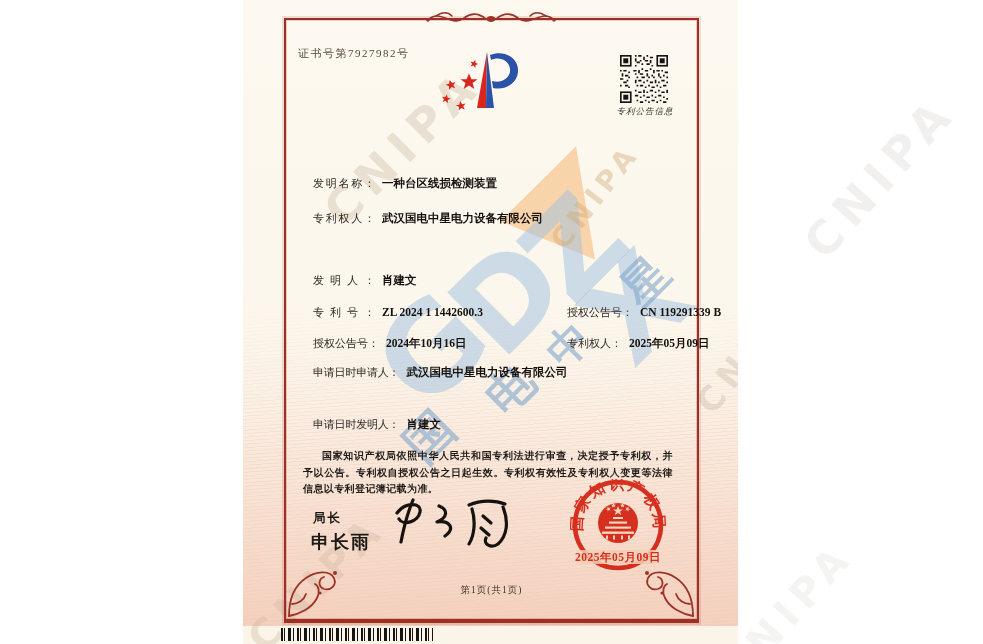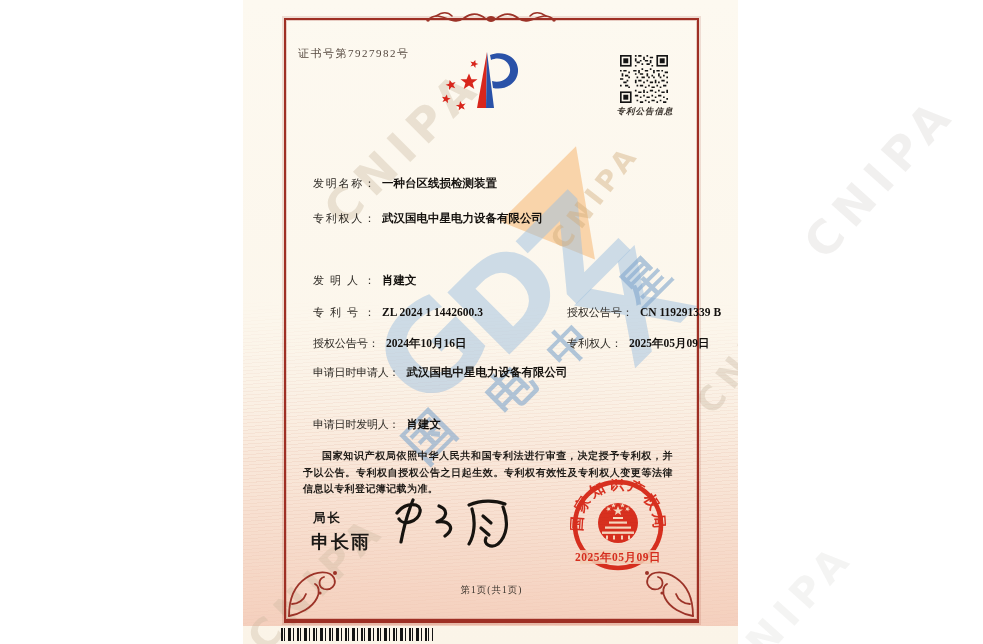--- a/index.html
+++ b/index.html
@@ -17,21 +17,21 @@
          border:2px solid #9e2f24;border-bottom-width:4px;
          box-shadow:inset 0 0 0 1px rgba(158,47,36,0.22), 0 0 0 2px rgba(158,47,36,0.14);}
   .orn{position:absolute;z-index:3;}
   .orn-top{left:181px;top:4px;}
   .orn-bl{left:43px;top:560px;}
   .orn-br{left:397px;top:560px;transform:scaleX(-1);}
   .cert-no{position:absolute;left:55px;top:46px;z-index:4;font-size:11px;letter-spacing:1.5px;color:#55483f;}
   .logo{position:absolute;left:198px;top:50px;z-index:4;}
   .qr{position:absolute;left:377px;top:55px;z-index:4;}
   .qr-caption{position:absolute;left:366px;top:106px;width:72px;z-index:4;text-align:center;
-              font-size:8.5px;letter-spacing:1px;color:#3a332c;font-style:italic;font-weight:bold;}
+              font-size:8.5px;letter-spacing:1px;color:#3a332c;font-style:italic;}
   .title{position:absolute;left:41px;top:108px;width:415px;margin:0;z-index:4;text-align:center;
          font-size:26px;font-weight:700;letter-spacing:13px;padding-left:13px;box-sizing:border-box;color:#181512;}
   .row{position:absolute;left:70px;z-index:4;white-space:nowrap;}
   .lbl{display:inline-block;width:62px;font-size:11px;color:#2e2a25;text-align:justify;text-align-last:justify;vertical-align:baseline;}
   .lbl-plain{display:inline-block;font-size:11px;color:#2e2a25;}
   .lbl-sm{display:inline-block;font-size:11px;letter-spacing:-0.2px;color:#2e2a25;}
   .val{font-size:11.5px;font-weight:700;color:#14110e;margin-left:7px;}
   .col2{position:absolute;left:214px;top:0;white-space:nowrap;margin-left:40px;}
   .r1{top:173px}.r2{top:208px}.r3{top:241px}.r4{top:270px}
   .r5{top:302px}.r6{top:333px}.r7{top:362px}.r8{top:414px}

